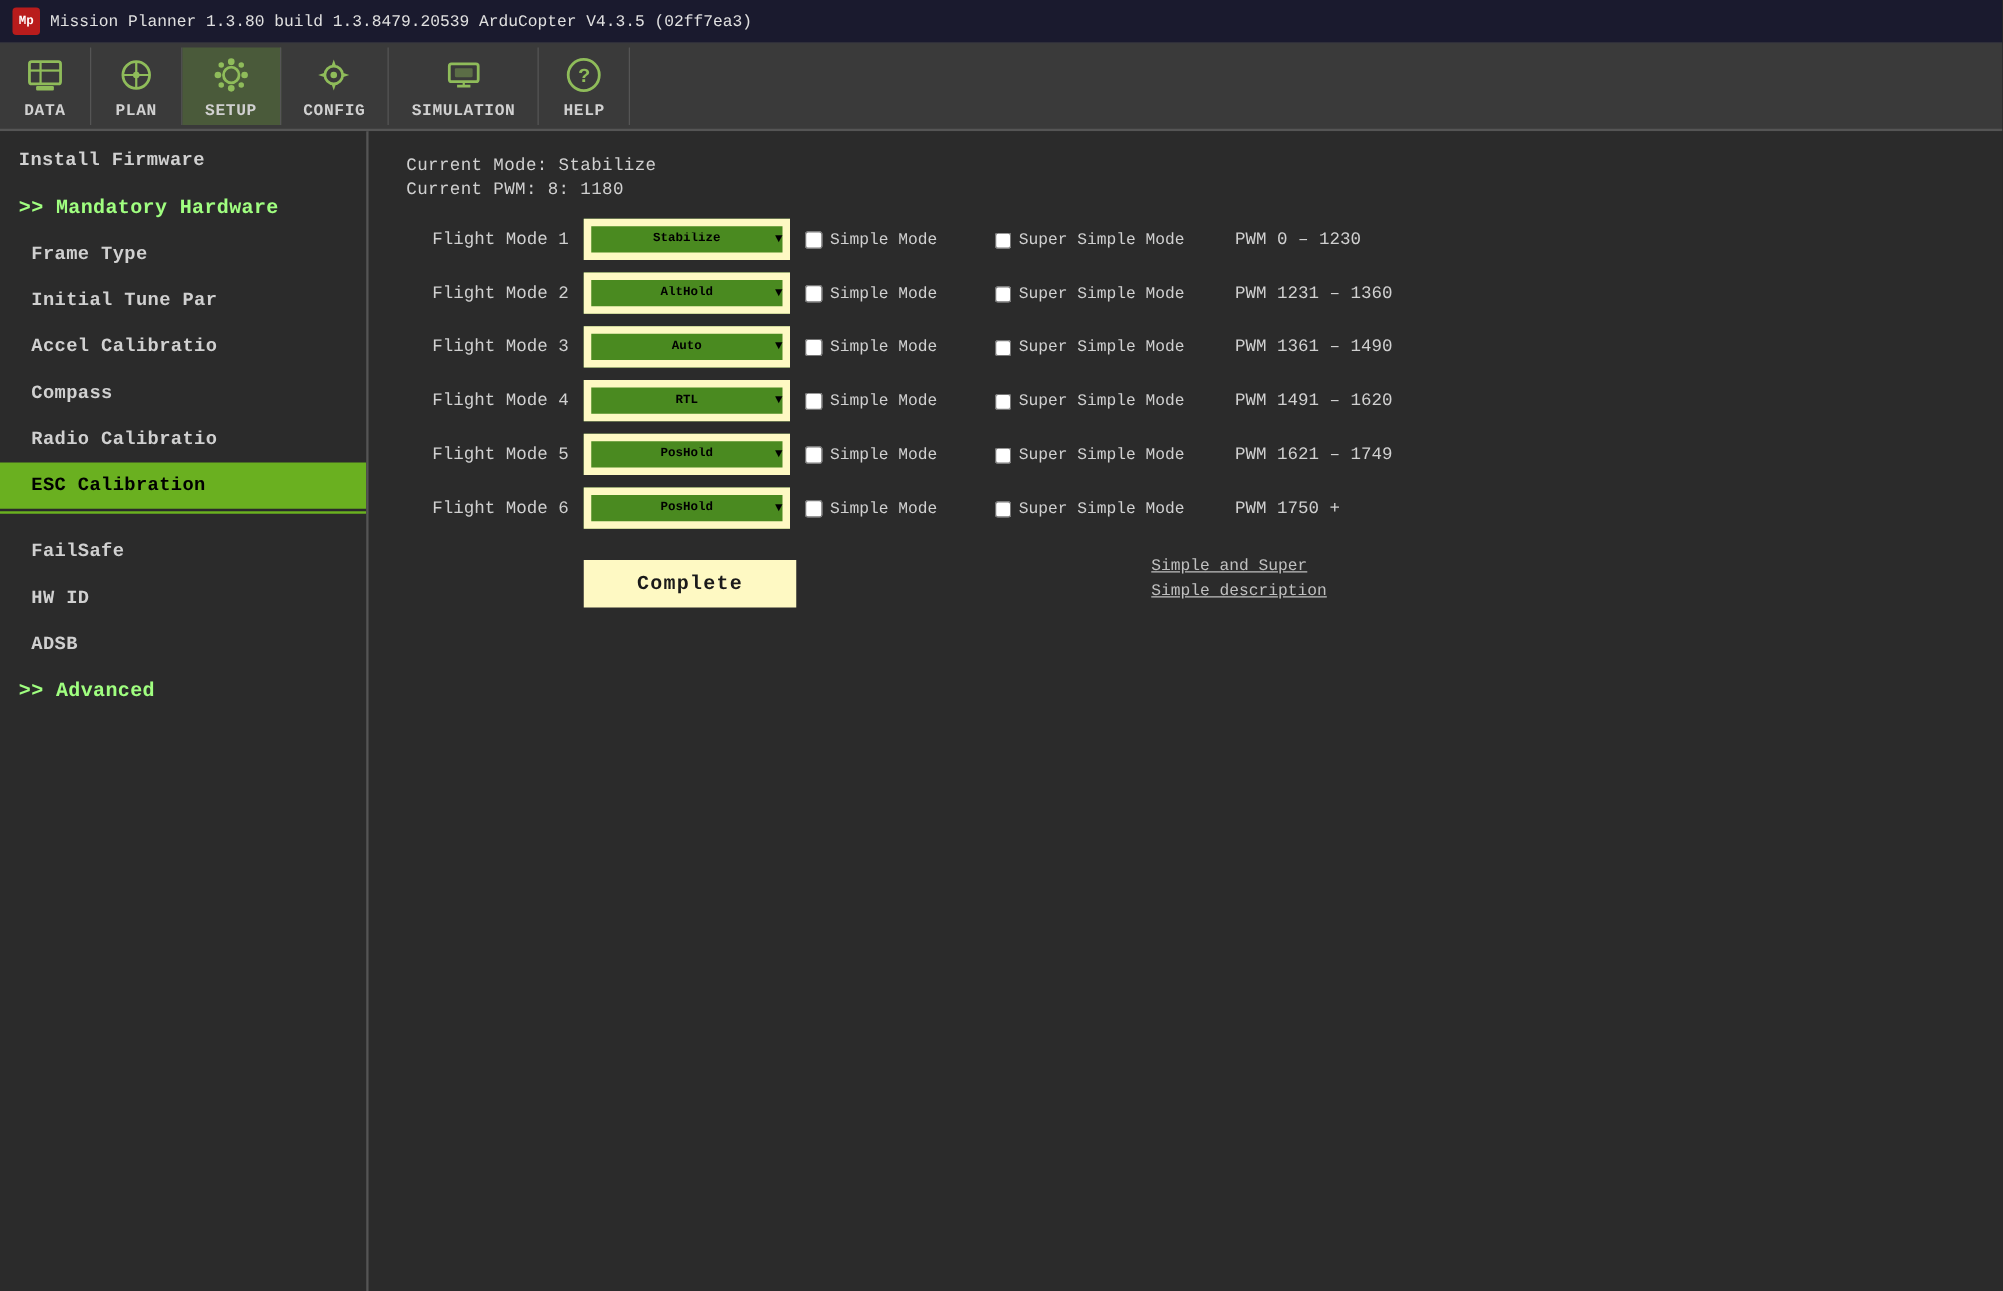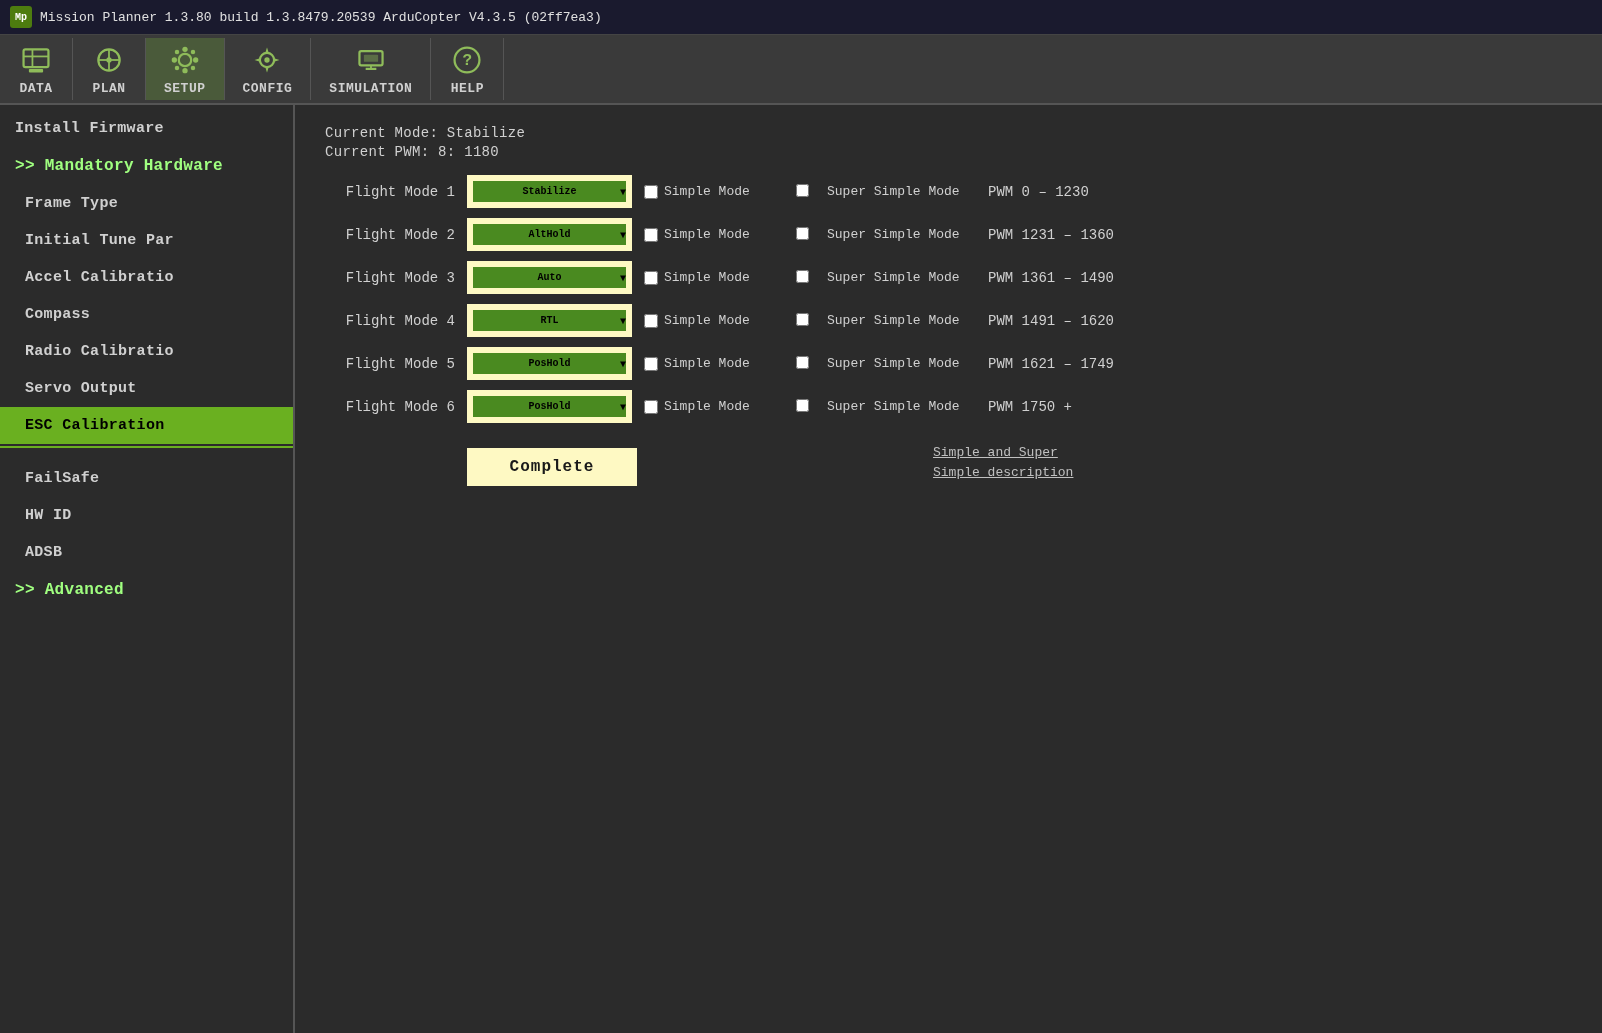--- a/index.html
+++ b/index.html
@@ -20,21 +20,21 @@
       padding: 6px 10px;
       font-size: 13px;
       display: flex;
       align-items: center;
       gap: 8px;
       border-bottom: 1px solid #444;
     }
     .title-bar .mp-logo {
       width: 22px;
       height: 22px;
-      background: #4d7c0f;
+      background: #b91c1c;
       border-radius: 3px;
       display: flex;
       align-items: center;
       justify-content: center;
       font-size: 10px;
       font-weight: bold;
       color: #fff;
     }
 
     
@@ -190,22 +190,22 @@
       height: 14px;
       cursor: pointer;
     }
     .checkbox-label {
       font-size: 13px;
       color: #d0d0d0;
     }
 
     .super-simple-group {
       display: flex;
-      align-items: flex-start;
-      gap: 18px;
+      align-items: flex-end;
+      gap: 6px;
       width: 180px;
     }
 
     .pwm-range {
       font-size: 14px;
       color: #d0d0d0;
       width: 160px;
     }
 
     .complete-btn {
@@ -339,23 +339,20 @@
     </div>
     <div class="sidebar-item sub-item">
       <span>Accel Calibratio</span>
     </div>
     <div class="sidebar-item sub-item">
       <span>Compass</span>
     </div>
     <div class="sidebar-item sub-item">
       <span>Radio Calibratio</span>
     </div>
-    <div class="sidebar-item sub-item">
-      <span>Servo Output</span>
-    </div>
     <div class="sidebar-item sub-item active-green">
       <span>ESC Calibration</span>
     </div>
     <div class="sidebar-divider"></div>
     <div class="sidebar-spacer"></div>
     <div class="sidebar-item sub-item">
       <span>FailSafe</span>
     </div>
     <div class="sidebar-item sub-item">
       <span>HW ID</span>
@@ -486,18 +483,18 @@
           <span class="checkbox-label">Super Simple Mode</span>
         </div>
         <div class="pwm-range">PWM 1750 +</div>
       </div>
 
     </div>
 
     <div style="display:flex; align-items:flex-start; margin-top:10px; gap: 200px;">
       <button class="complete-btn">Complete</button>
       <div style="margin-left:80px;">
-        <a class="simple-desc-link" style="margin-left:16px;">Simple and Super<br>Simple description</a>
+        <a class="simple-desc-link" style="margin-left:4px;">Simple and Super<br>Simple description</a>
       </div>
     </div>
 
   </div>
 </div>
 
 </body></html>

